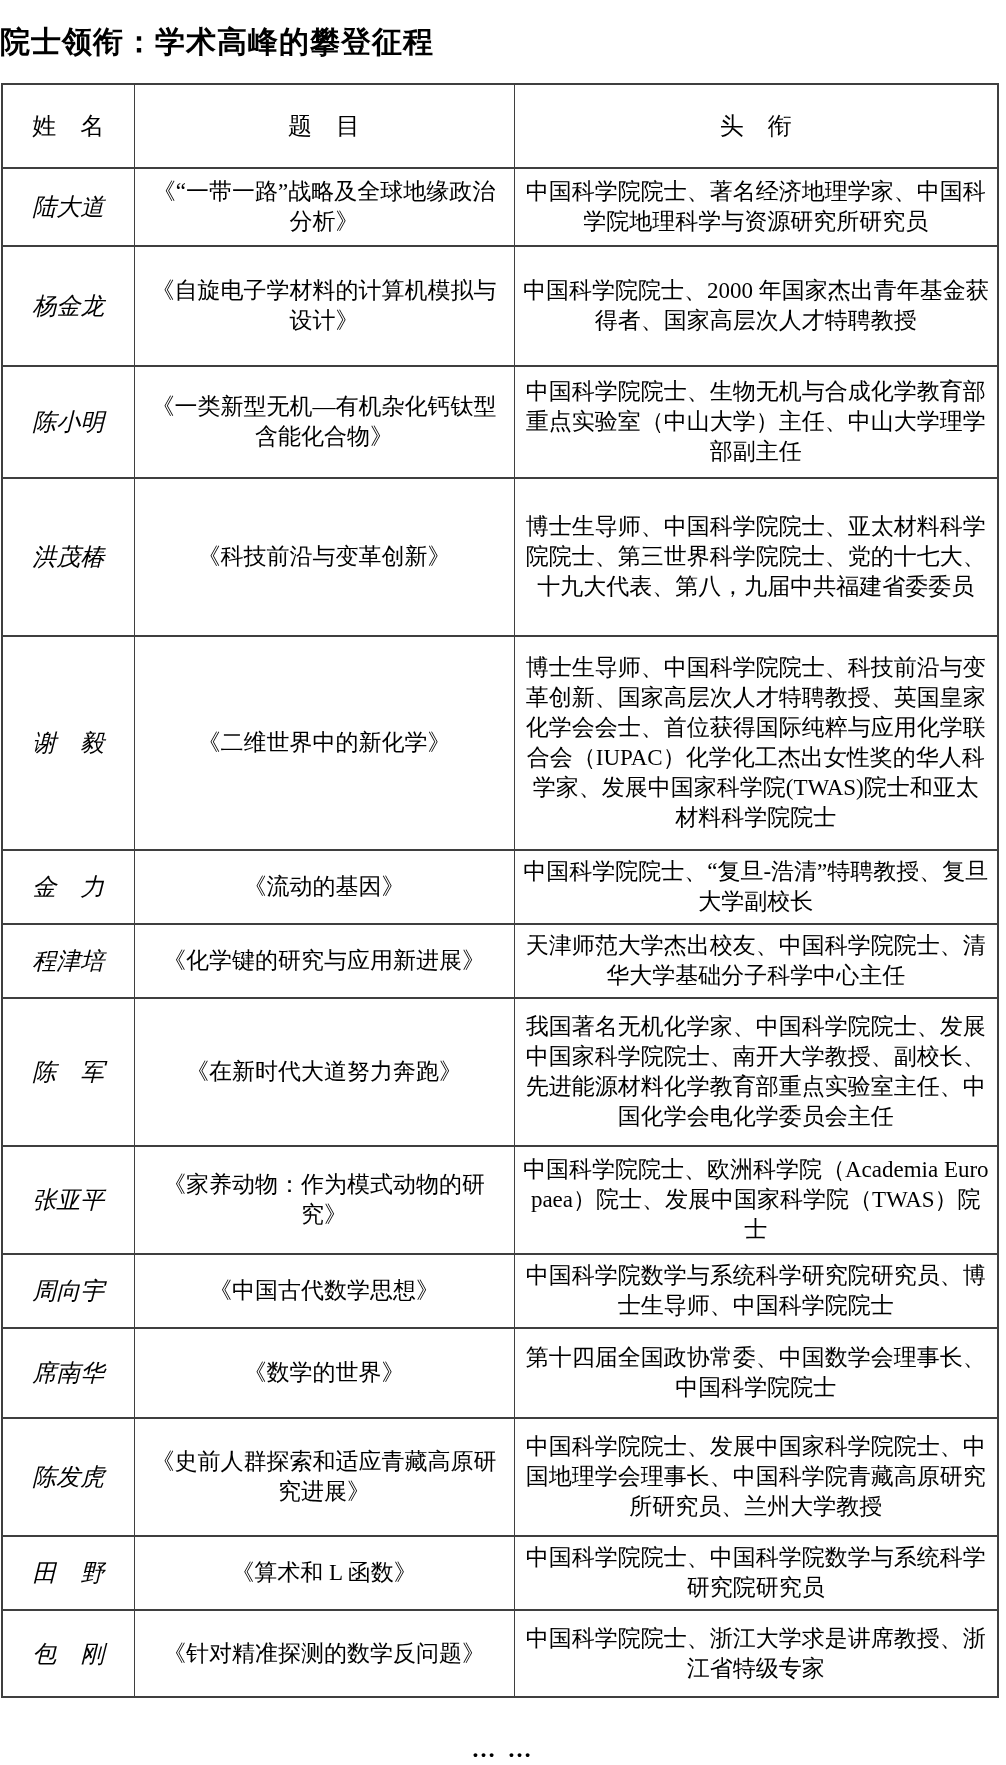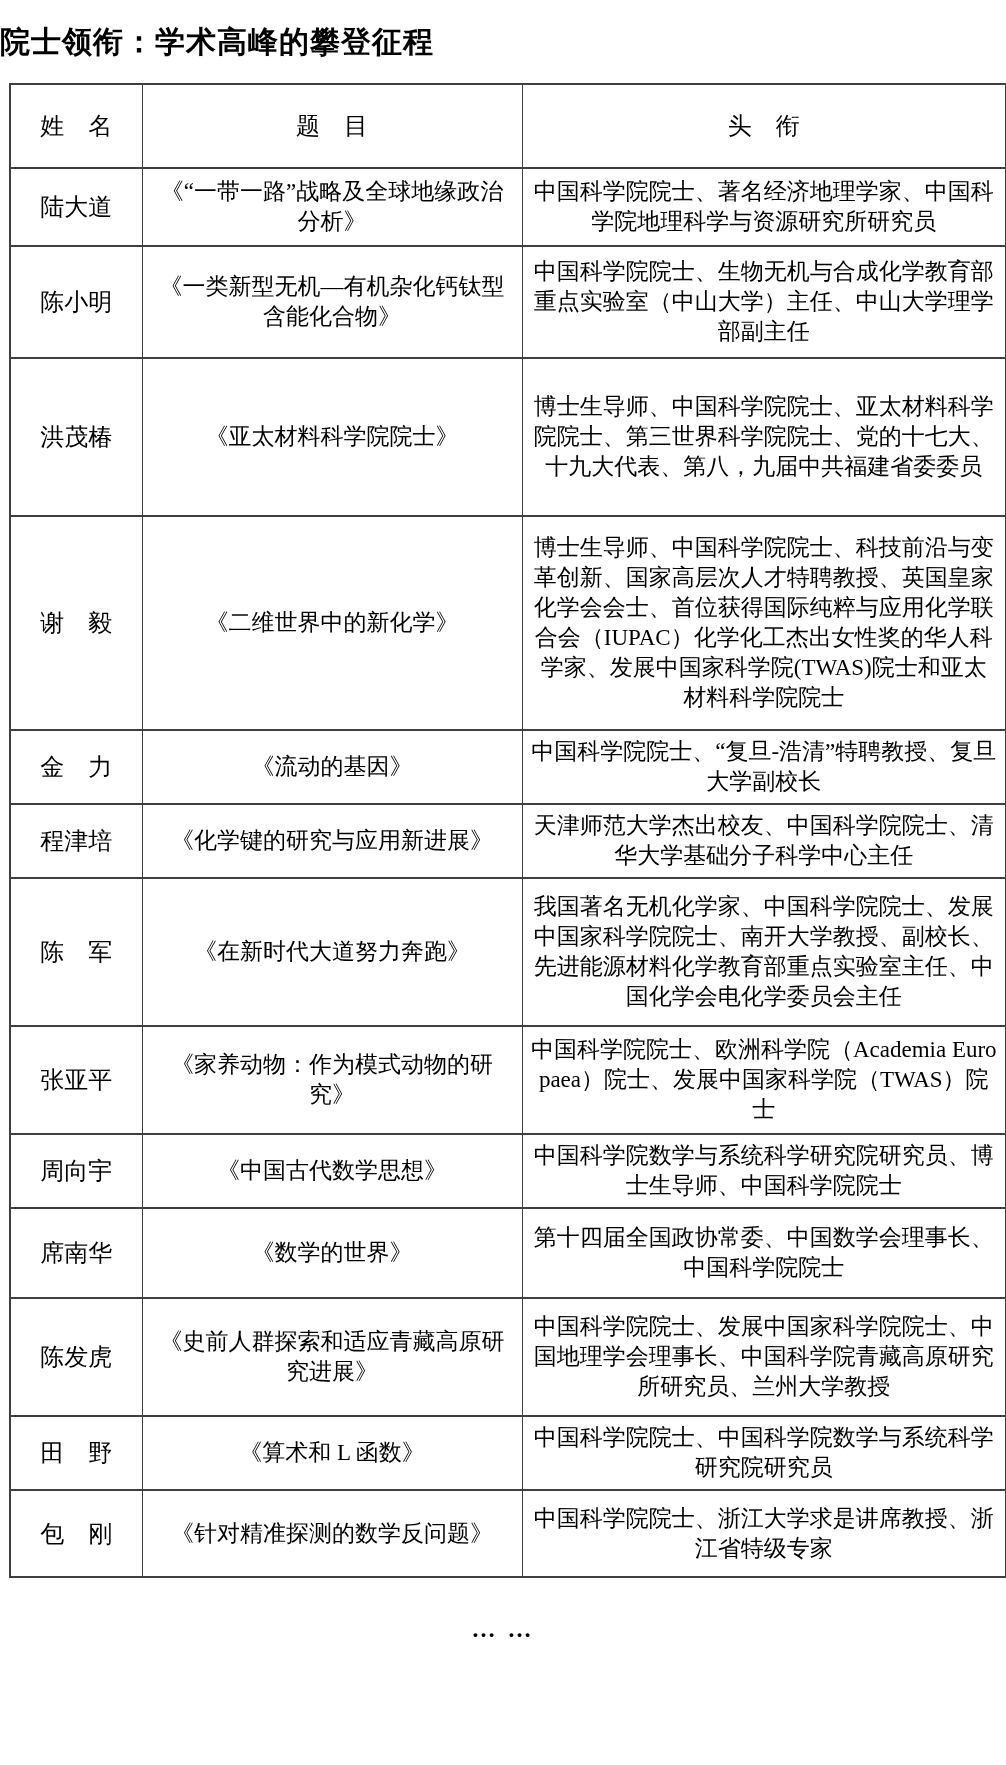--- a/index.html
+++ b/index.html
@@ -20,21 +20,21 @@
     margin: 0;
     padding: 22px 0 20px 0;
     text-align: left;
     font-size: 30px;
     font-weight: bold;
     letter-spacing: 1px;
     color: #000000;
   }
   table.doc-table {
     width: 996px;
-    margin-left: 9px;
+    margin-left: 1px;
     border-collapse: collapse;
     table-layout: fixed;
     border: 2px solid #3f3f3f;
   }
   .doc-table col.c-name  { width: 132px; }
   .doc-table col.c-topic { width: 380px; }
   .doc-table col.c-rank  { width: 484px; }
   .doc-table th, .doc-table td {
     border-style: solid;
     border-color: #3f3f3f;
@@ -43,21 +43,21 @@
     text-align: center;
     font-size: 23px;
     line-height: 30px;
     font-weight: normal;
     padding: 6px 8px;
     box-sizing: border-box;
     color: #000000;
     word-break: break-all;
   }
   .doc-table th { font-size: 24px; }
-  .doc-table td.name-cell { font-size: 24px; }
+  .doc-table td.name-cell { font-size: 24px; font-style: italic; }
   thead tr { height: 84px; }
   tr.r1  { height: 78px;  }
   tr.r2  { height: 120px; }
   tr.r3  { height: 112px; }
   tr.r4  { height: 158px; }
   tr.r5  { height: 214px; }
   tr.r6  { height: 74px;  }
   tr.r7  { height: 74px;  }
   tr.r8  { height: 148px; }
   tr.r9  { height: 108px; }
@@ -94,28 +94,33 @@
         <th>题　目</th>
         <th>头　衔</th>
       </tr>
     </thead>
     <tbody>
       <tr class="r1">
         <td class="name-cell">陆大道</td>
         <td>《“一带一路”战略及全球地缘政治分析》</td>
         <td>中国科学院院士、著名经济地理学家、中国科学院地理科学与资源研究所研究员</td>
       </tr>
+      <tr class="r2">
+        <td class="name-cell">杨金龙</td>
+        <td>《自旋电子学材料的计算机模拟与设计》</td>
+        <td>中国科学院院士、2000 年国家杰出青年基金获得者、国家高层次人才特聘教授</td>
+      </tr>
       <tr class="r3">
         <td class="name-cell">陈小明</td>
         <td>《一类新型无机—有机杂化钙钛型含能化合物》</td>
         <td>中国科学院院士、生物无机与合成化学教育部重点实验室（中山大学）主任、中山大学理学部副主任</td>
       </tr>
       <tr class="r4">
         <td class="name-cell">洪茂椿</td>
-        <td>《亚太材料科学院院士》</td>
+        <td>《科技前沿与变革创新》</td>
         <td>博士生导师、中国科学院院士、亚太材料科学院院士、第三世界科学院院士、党的十七大、十九大代表、第八，九届中共福建省委委员</td>
       </tr>
       <tr class="r5">
         <td class="name-cell">谢　毅</td>
         <td>《二维世界中的新化学》</td>
         <td>博士生导师、中国科学院院士、科技前沿与变革创新、国家高层次人才特聘教授、英国皇家化学会会士、首位获得国际纯粹与应用化学联合会（IUPAC）化学化工杰出女性奖的华人科学家、发展中国家科学院(TWAS)院士和亚太材料科学院院士</td>
       </tr>
       <tr class="r6">
         <td class="name-cell">金　力</td>
         <td>《流动的基因》</td>

